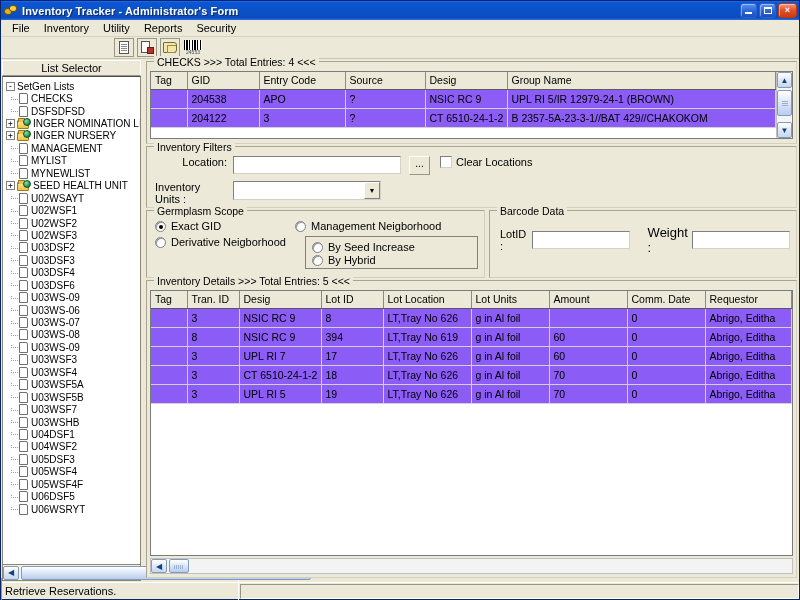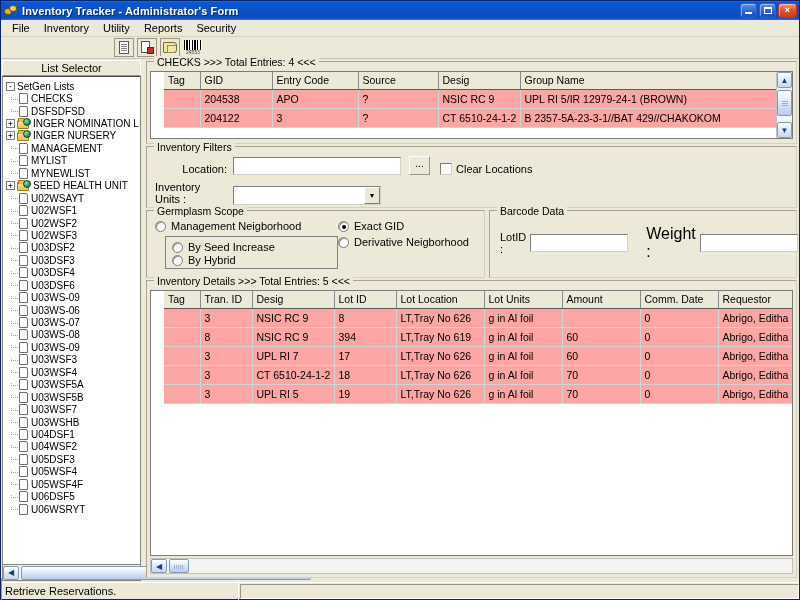--- a/index.html
+++ b/index.html
@@ -265,21 +265,21 @@
   }
 
   
   .grid-outer {
     background: #ffffff;
     border: 1px solid #7b7b7b;
     display: flex;
     overflow: hidden;
   }
   .grid-scrollarea { flex: 1 1 auto; overflow: hidden; min-width: 0; }
-  table.grid { border-collapse: collapse; width: 100%; table-layout: fixed; background:#fca5a5;margin-left:13px; }
+  table.grid { border-collapse: collapse; width: 100%; table-layout: fixed; background:#8b5cf6; }
   table.grid th {
     background: #ece9d8;
     border-right: 1px solid #8a8a8a;
     border-bottom: 1px solid #5a5a5a;
     font-weight: normal;
     font-size: 10.5px;
     text-align: left;
     padding: 2px 4px;
     height: 17px;
     white-space: nowrap;
@@ -315,21 +315,21 @@
     background: linear-gradient(to bottom, #ffffff, #dfe8f8 45%, #b9cdee);
     border: 1px solid #7f9db9; border-radius: 2px;
   }
   .vs-thumb:after {
     content:'';position:absolute;left:4px;top:10px;width:6px;height:5px;
     background: repeating-linear-gradient(to bottom, #9ab0cd 0 1px, transparent 1px 2px);
   }
 
   
   .filters-body { padding: 9px 8px 7px 8px; }
-  .frow { display: flex; align-items: flex-end; margin-bottom: 6px; }
+  .frow { display: flex; align-items: flex-start; margin-bottom: 6px; }
   .flabel { font-size: 11px; text-align: right; color:#000; }
   .textbox {
     background: #ffffff;
     border: 1px solid #7f7f7f;
     border-right-color: #d4d0c8; border-bottom-color: #d4d0c8;
     height: 18px;
     font-size: 11px;
     padding: 1px 3px;
   }
   .btn-ellipsis {
@@ -730,55 +730,55 @@
               <span class="carrow">▼</span>
             </div>
           </div>
         </div>
       </div>
 
       <div style="display:flex; gap:4px; height:70px;">
         <div class="gbox" style="flex:1 1 auto; position:relative;">
           <div class="gtitle">Germplasm Scope</div>
           <div style="display:flex; padding:9px 6px 4px 8px; height:100%;">
+            <div style="width:140px;">
+              <div class="radio-row">
+                <span class="radio on"></span>
+                <span>Exact GID</span>
+              </div>
+              <div class="radio-row">
+                <span class="radio"></span>
+                <span>Derivative Neigborhood</span>
+              </div>
+            </div>
             <div style="flex:1 1 auto;">
               <div class="radio-row">
                 <span class="radio"></span>
                 <span>Management Neigborhood</span>
               </div>
               <div class="inner-box" style="margin-left:10px; margin-top:2px;">
                 <div class="radio-row" style="margin-bottom:1px;">
                   <span class="radio"></span>
                   <span>By Seed Increase</span>
                 </div>
                 <div class="radio-row" style="margin-bottom:0;">
                   <span class="radio"></span>
                   <span>By Hybrid</span>
                 </div>
               </div>
             </div>
-            <div style="width:140px;">
-              <div class="radio-row">
-                <span class="radio on"></span>
-                <span>Exact GID</span>
-              </div>
-              <div class="radio-row">
-                <span class="radio"></span>
-                <span>Derivative Neigborhood</span>
-              </div>
-            </div>
           </div>
         </div>
 
         <div class="gbox" style="width:308px; position:relative;">
           <div class="gtitle">Barcode Data</div>
           <div style="display:flex; align-items:center; padding:14px 6px 0 10px;">
             <span style="font-size:11px;">LotID :</span>
             <input class="textbox" style="width: 98px; margin-left: 4px;" value="">
-            <span style="font-size:16px; margin-left:18px;">Weight :</span>
+            <span style="font-size:13px; margin-left:18px;">Weight :</span>
             <input class="textbox" style="width: 98px; margin-left: 4px;" value="">
           </div>
         </div>
       </div>
 
       <div class="gbox" style="flex:1 1 auto; display:flex; flex-direction:column; min-height:0;">
         <div class="gtitle">Inventory Details &gt;&gt;&gt; Total Entries: 5 &lt;&lt;&lt;</div>
         <div class="grid-outer" style="margin:9px 3px 2px 3px; flex:1 1 auto; min-height:0; align-items:flex-start;">
           <div class="grid-scrollarea">
             <table class="grid">

